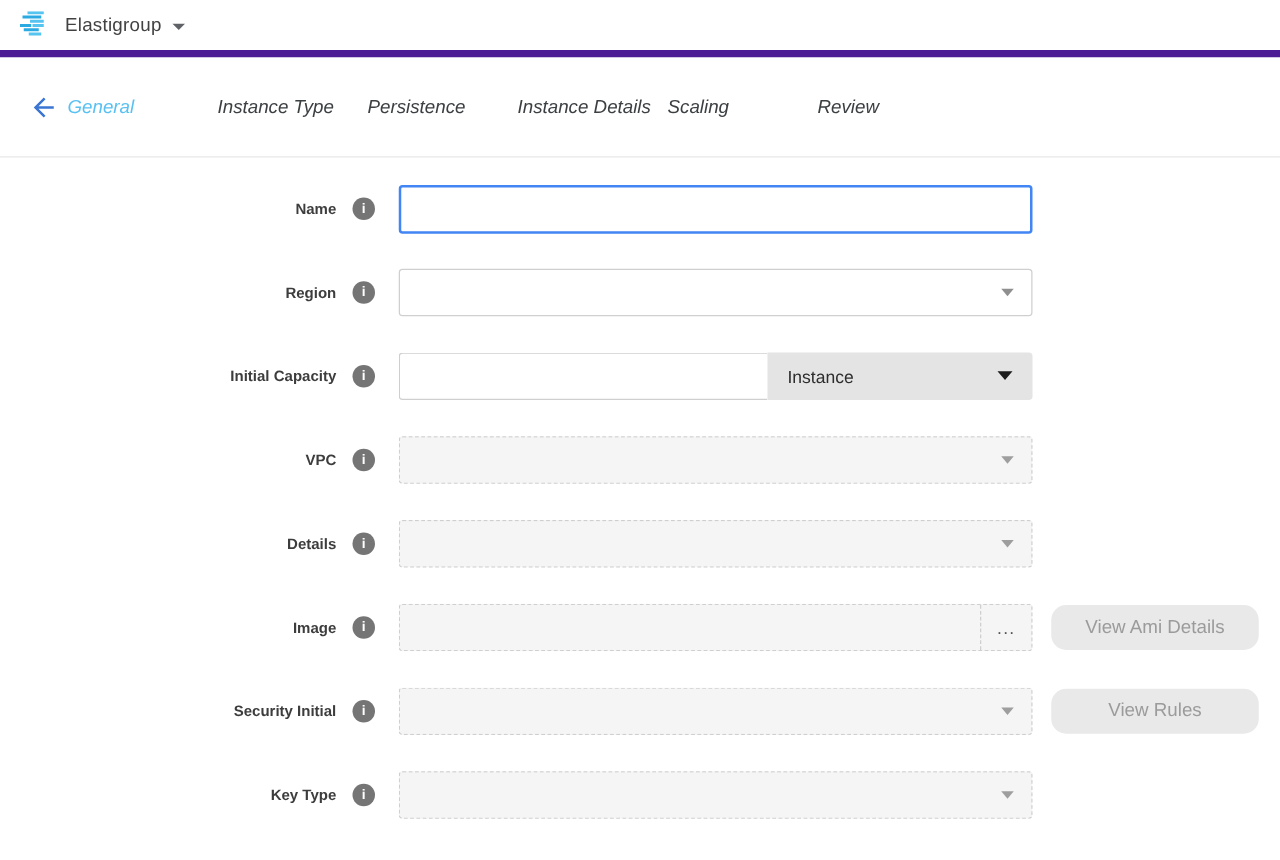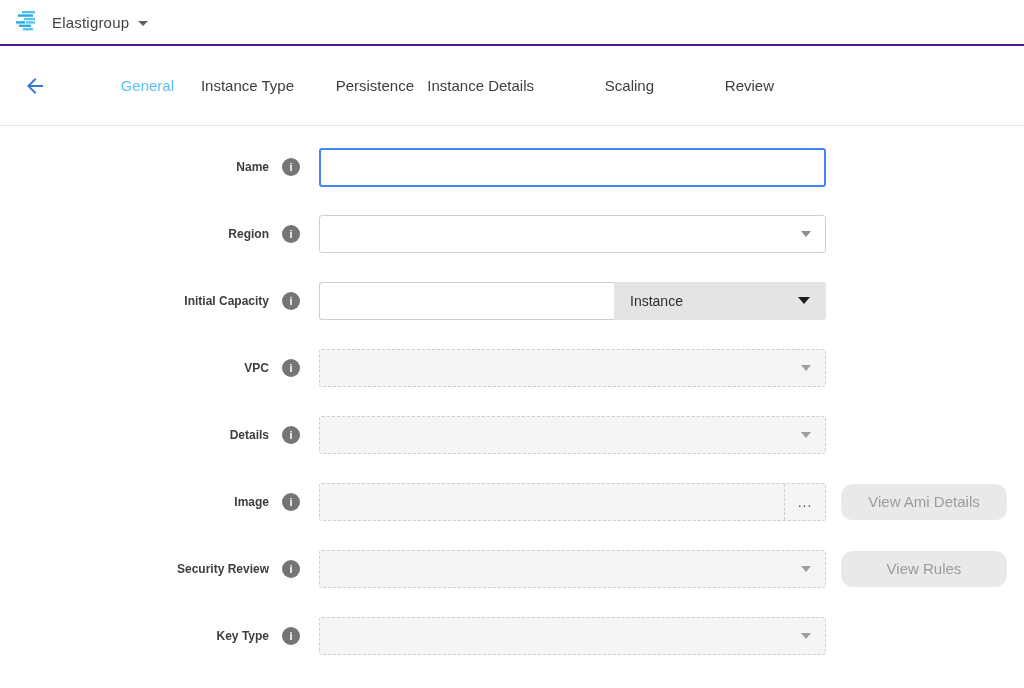--- a/index.html
+++ b/index.html
@@ -1,36 +1,36 @@
 <!DOCTYPE html>
 <html><head>
 <meta charset="utf-8">
 <style>
   * { margin:0; padding:0; box-sizing:border-box; }
   html,body { width:1024px; height:688px; background:#fff;
     font-family:"Liberation Sans", sans-serif; overflow:hidden; }
 
   
   .topbar { height:46px; display:flex; align-items:center; padding-left:16px;
-    border-bottom:2px solid #4c1d95; background:#fff; }
+    border-bottom:6px solid #4c1d95; background:#fff; }
   .logo { width:24px; height:22px; margin-right:12px; }
   .brand { font-size:15px; color:#424242; letter-spacing:.2px; }
   .brand-caret { width:0; height:0; margin-left:9px; margin-top:2px;
     border-left:5px solid transparent; border-right:5px solid transparent;
     border-top:5px solid #5f6368; }
 
   
   .nav { height:80px; display:flex; align-items:center;
     border-bottom:1px solid #e8e8e8; background:#fff; position:relative; }
   .back { position:absolute; left:20px; top:50%; transform:translateY(-50%);
     width:30px; height:30px; display:flex; align-items:center; justify-content:center;
     cursor:pointer; }
   .tabs { display:flex; margin-left:54px; }
-  .tab { width:120px; text-align:right; font-size:15px; color:#3c4043;
-    cursor:pointer; white-space:nowrap; }
+  .tab { width:120px; text-align:left; font-size:15px; color:#3c4043;
+    cursor:pointer; white-space:nowrap;font-style:italic; }
   .tab.active { color:#59c1f2; }
 
   
   .form { padding-top:21px; }
   .row { display:flex; align-items:center; height:39px; margin-bottom:28px; }
   .lbl { width:250px; text-align:right; font-size:12px; font-weight:700; color:#3d3d3d;margin-left:19px; }
   .info { width:18px; height:18px; border-radius:50%; background:#757575;
     color:#fff; font-size:11px; font-weight:700; line-height:18px; text-align:center;
     margin-left:13px; margin-right:19px; flex-shrink:0; font-style:normal; }
   .field { width:507px; height:38px; position:relative; }
@@ -168,21 +168,21 @@
         <div class="image-main"></div>
         <div class="browse">...</div>
       </div>
     </div>
     <div class="action">
       <button class="btn-gray">View Ami Details</button>
     </div>
   </div>
 
   <div class="row">
-    <div class="lbl">Security Review</div>
+    <div class="lbl">Security Initial</div>
     <i class="info">i</i>
     <div class="field">
       <div class="select disabled">
         <span class="val"></span>
         <span class="caret"></span>
       </div>
     </div>
     <div class="action">
       <button class="btn-gray">View Rules</button>
     </div>

